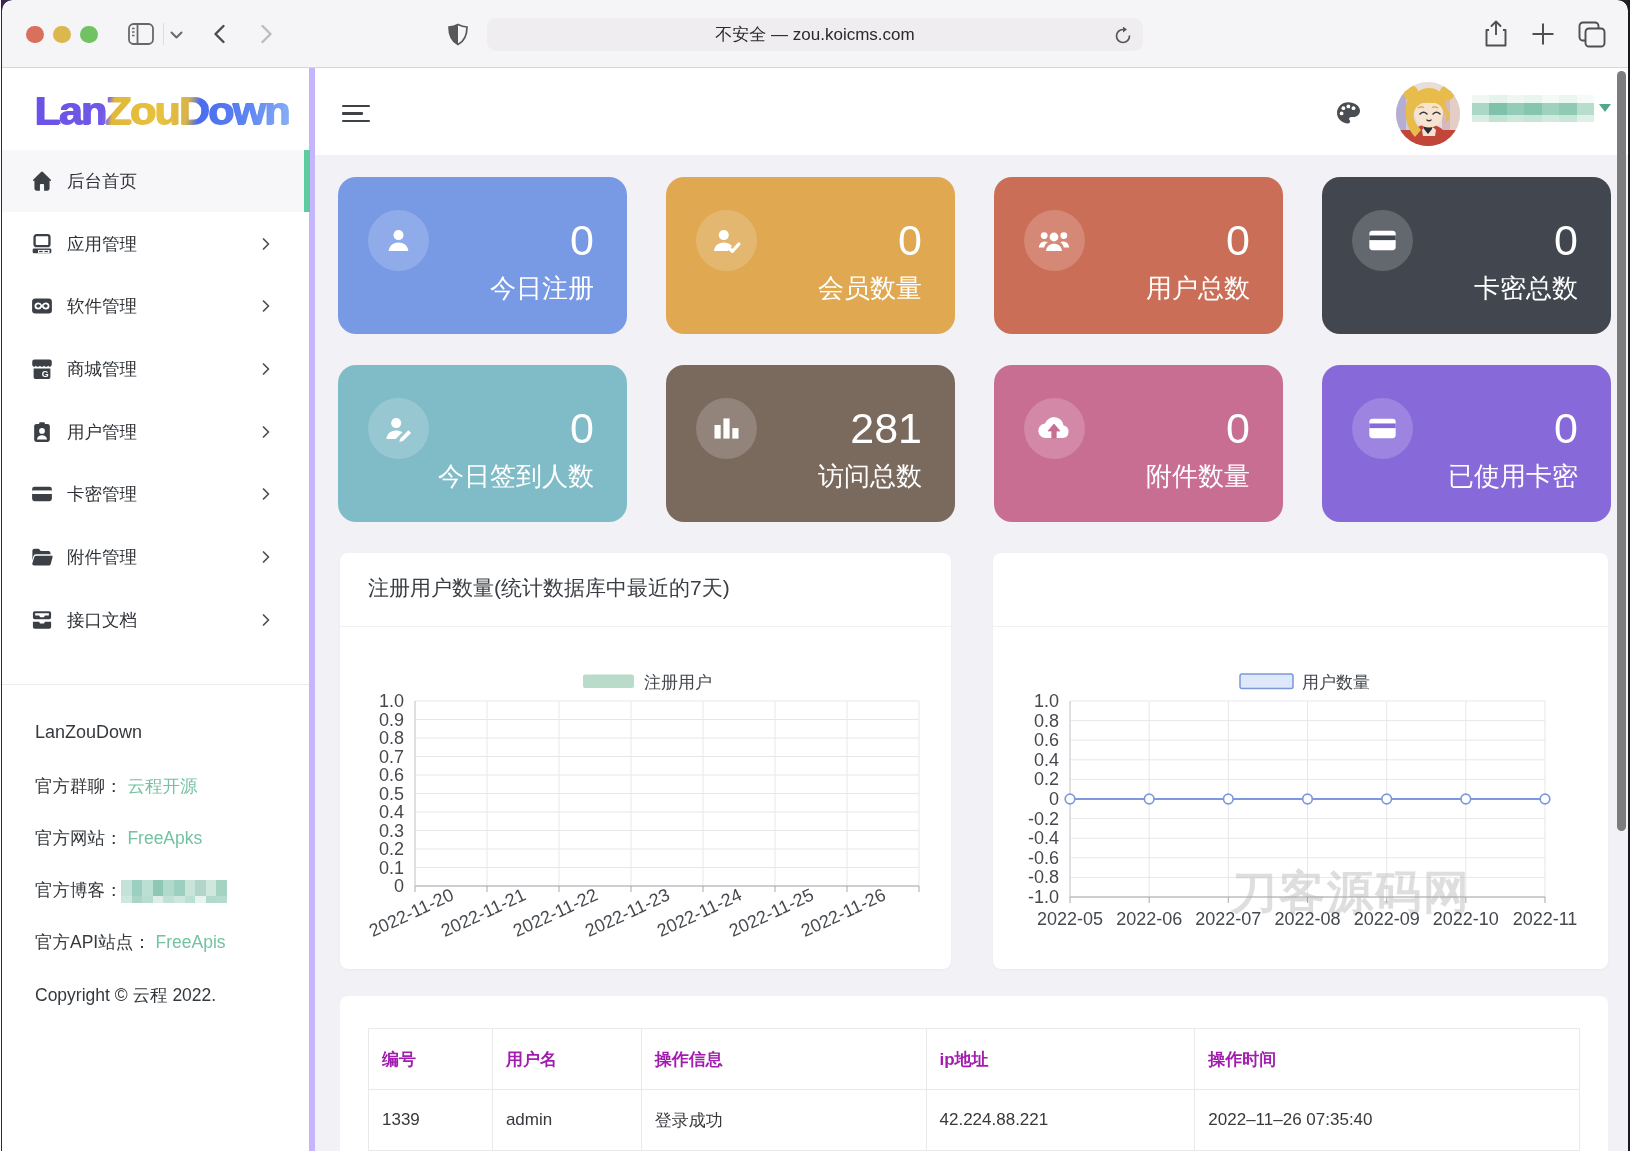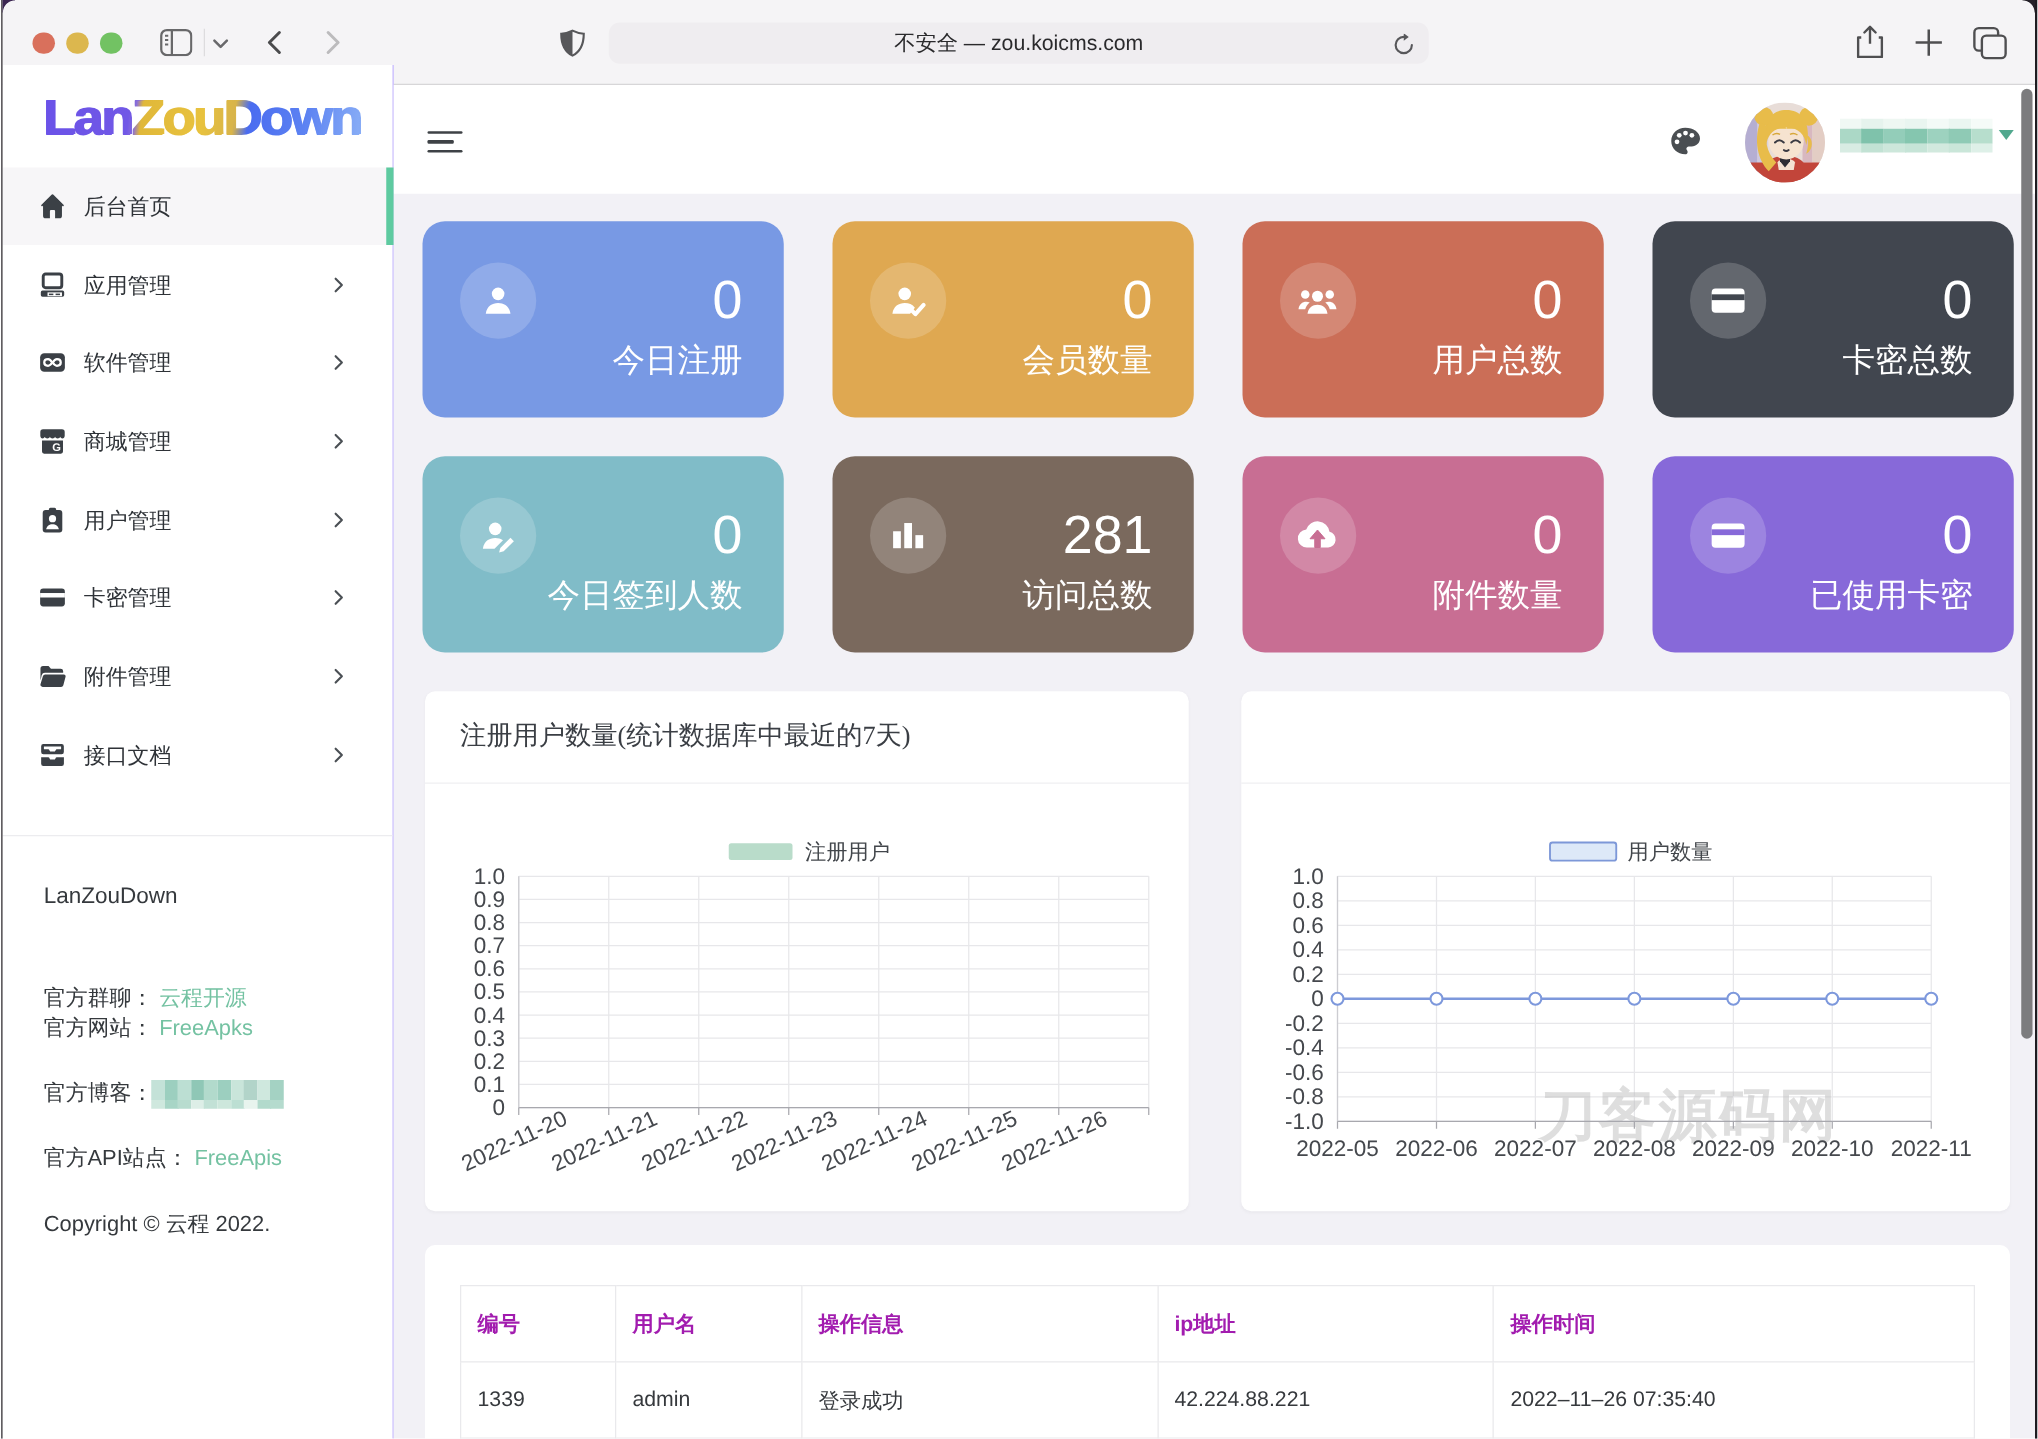--- a/index.html
+++ b/index.html
@@ -9,22 +9,22 @@
   #win { position:absolute; left:2px; top:0; width:1626px; height:1151px;
          border-radius:10px 10px 0 0; background:#fff; overflow:hidden; }
   
   #toolbar { position:absolute; left:0; top:0; width:100%; height:68px;
              background:#f5f4f6; border-bottom:1px solid #d7d6d8; }
   .light { position:absolute; top:25.5px; width:17.5px; height:17.5px; border-radius:50%; }
   #addr { position:absolute; left:485px; top:18px; width:656px; height:33px;
           background:#efedf0; border-radius:9px;
           color:#2a2a2c; font-size:17px; line-height:33px; text-align:center; }
   
-  #sidebar { position:absolute; left:0; top:52px; width:313px; bottom:0;
-             background:#fff; border-right:1px solid #c4b5fd; }
+  #sidebar { position:absolute; left:0; top:68px; width:313px; bottom:0;
+             background:#fff; border-right:6px solid #c4b5fd; }
   .logo { position:absolute; left:32px; top:20px; font-size:43px; font-weight:900;
           letter-spacing:-1.8px;
           background:linear-gradient(97deg,#6a52e8 0%,#7158e6 27.5%,#8a6fd8 29.5%, #e0b83a 31.5%,#e8c23e 50%,#d8b44a 60%, #4a6cf0 64.5%,#5c82f2 82%,#89aef6 100%);
           -webkit-background-clip:text; background-clip:text; color:transparent;
           transform:scaleY(0.92); transform-origin:left top; }
   .mrow { position:absolute; left:0; width:100%; height:62.7px; }
   .mrow .txt { position:absolute; left:65px; top:50%; transform:translateY(-50%);
                font-size:17.5px; color:#2e3237; }
   .mrow svg.mi { position:absolute; left:29px; top:50%; transform:translateY(-50%); }
   .chev { position:absolute; right:39px; top:50%; transform:translateY(-50%); }
@@ -35,21 +35,21 @@
   
   #header { position:absolute; left:313px; top:68px; right:0; height:87px; background:#fff; }
   
   #main { position:absolute; left:313px; top:155px; right:0; bottom:0; background:#f2f1f6; }
   .card { position:absolute; width:289px; height:157px; border-radius:18px; color:#fff; }
   .card .cic { position:absolute; left:30px; top:33px; width:61px; height:61px; border-radius:50%;
                background:rgba(255,255,255,0.18); }
   .card .num { position:absolute; right:33px; top:40px; font-size:43px; line-height:46px; }
   .card .lbl { position:absolute; right:33px; top:99px; font-size:26px; line-height:24px; }
   .ccard { position:absolute; background:#fff; border-radius:8px; box-shadow:0 1px 3px rgba(0,0,0,0.04); }
-  .ctitle { position:absolute; left:28px; top:21px; font-size:21px; color:#3a3e44;font-family:Liberation Serif, serif; }
+  .ctitle { position:absolute; left:28px; top:21px; font-size:21px; color:#3a3e44; }
   .cdivider { position:absolute; left:0; top:73px; width:100%; height:1px; background:#f0eff2; }
   
   #tcard { position:absolute; left:25px; top:841px; width:1268px; height:300px;
            background:#fff; border-radius:8px; }
   #ltable { position:absolute; left:28px; top:32px; width:1212px; border-collapse:collapse;
             font-size:17px; color:#36393d; }
   #ltable td { border:1px solid #e9e9ec; height:61px; padding-left:13px; vertical-align:middle; }
   #ltable .hd td { font-weight:bold; color:#a21caf; }
   
   #ledge { position:absolute; left:0.7px; top:0; width:1.2px; height:100%; background:#2c282e; }
@@ -185,21 +185,21 @@
           <path d="M2.7 1.6h10.6a1.3 1.3 0 0 1 1.3 1.3v3.3a1.3 1.3 0 0 1-1.3 1.3H2.7a1.3 1.3 0 0 1-1.3-1.3V2.9a1.3 1.3 0 0 1 1.3-1.3Z M3 3v1.7h2.6c.25 0 .42.1.52.32l.33.66c.1.2.27.32.52.32h2.1c.25 0 .42-.11.52-.32l.33-.66c.1-.21.27-.32.52-.32H13V3Z" fill="#3b4046" fill-rule="evenodd"></path>
           <path d="M1.4 9.3h4.2c.25 0 .42.1.52.32l.33.66c.1.2.27.32.52.32h2.1c.25 0 .42-.11.52-.32l.33-.66c.1-.21.27-.32.52-.32h4.2v3.8a1.3 1.3 0 0 1-1.3 1.3H2.7a1.3 1.3 0 0 1-1.3-1.3Z" fill="#3b4046"></path>
         </svg>
         <div class="txt">接口文档</div>
         <svg class="chev" width="8" height="13" viewBox="0 0 8 13">
           <polyline points="1.5,1.5 6.5,6.5 1.5,11.5" fill="none" stroke="#4b5055" stroke-width="1.7" stroke-linecap="round" stroke-linejoin="round"></polyline>
         </svg>
       </div>
       <div class="abs" style="left:0;top:616px;width:100%;height:1px;background:#ececef;"></div>
       <div class="sfoot" style="top:654px;font-size:18px;">LanZouDown</div>
-      <div class="sfoot" style="top:706px;margin-top:28px;">官方群聊：&nbsp;<span class="lnk">云程开源</span></div>
+      <div class="sfoot" style="top:706px;">官方群聊：&nbsp;<span class="lnk">云程开源</span></div>
       <div class="sfoot" style="top:758px;">官方网站：&nbsp;<span class="lnk">FreeApks</span></div>
       <div class="sfoot" style="top:810px;">官方博客：</div>
       <div class="abs" id="blogmosaic" style="left:119px;top:812px;width:106px;height:23px;">
         <i style="position:absolute;left:0.0px;top:0px;width:11.1px;height:16px;background:#c4e2d8;"></i>
         <i style="position:absolute;left:10.6px;top:0px;width:11.1px;height:16px;background:#9ccfbf;"></i>
         <i style="position:absolute;left:21.2px;top:0px;width:11.1px;height:16px;background:#bcdfd3;"></i>
         <i style="position:absolute;left:31.8px;top:0px;width:11.1px;height:16px;background:#8fc7b6;"></i>
         <i style="position:absolute;left:42.4px;top:0px;width:11.1px;height:16px;background:#b2dacc;"></i>
         <i style="position:absolute;left:53.0px;top:0px;width:11.1px;height:16px;background:#9ccfbf;"></i>
         <i style="position:absolute;left:63.6px;top:0px;width:11.1px;height:16px;background:#c9e5da;"></i>

